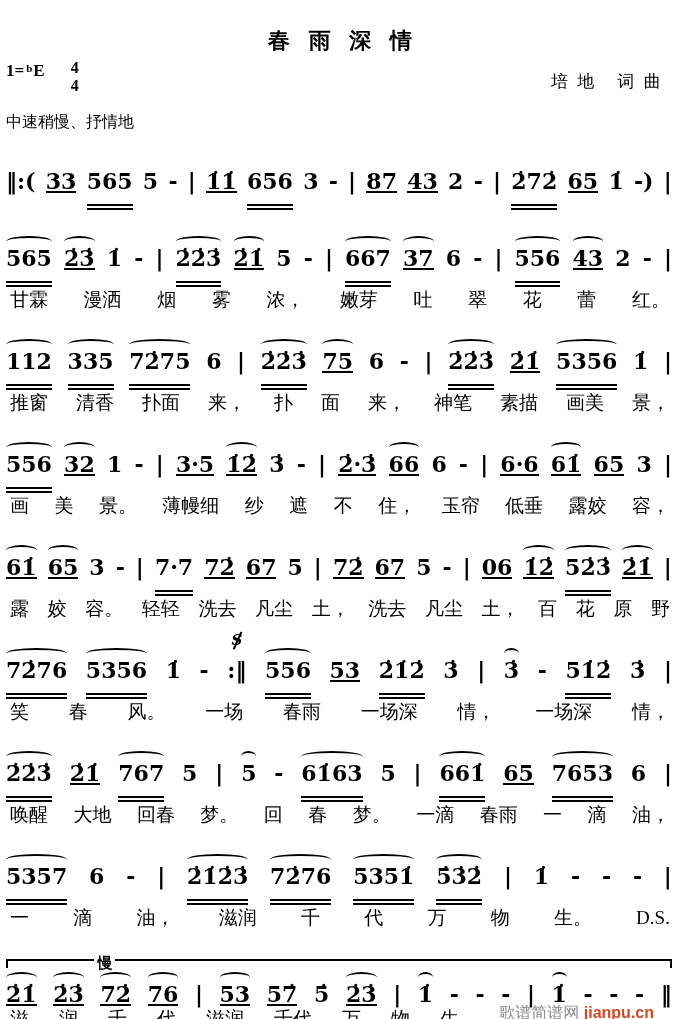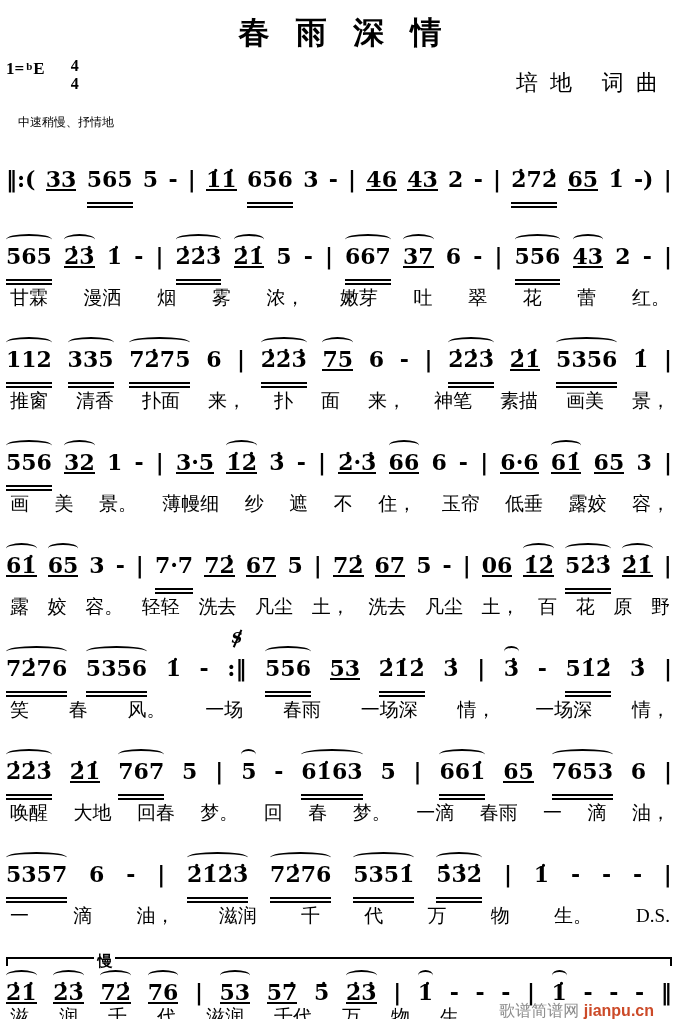--- a/index.html
+++ b/index.html
@@ -5,30 +5,30 @@
   html,body{margin:0;padding:0}
   body{
     width:682px;height:1019px;background:#ffffff;color:#000;
     font-family:"Liberation Serif","DejaVu Serif",serif;
     position:relative;overflow:hidden;
   }
   .page{padding:6px 8px 0 6px;position:relative}
 
   
   .title{
-    text-align:center;font-size:31px;font-weight:bold;
-    letter-spacing:0.85em;padding-left:0.85em;margin:6px 0 4px;
+    text-align:center;font-size:22px;font-weight:bold;
+    letter-spacing:0.85em;padding-left:0.85em;margin:20px 0 4px;
   }
   .keyrow{display:flex;justify-content:space-between;align-items:flex-start;margin-top:6px}
   .keysig{font-size:17px;font-weight:bold;display:flex;align-items:flex-start;line-height:1.1}
   .keysig sup{font-size:11px;font-weight:bold;margin:0 1px 0 2px}
   .timesig{display:inline-flex;flex-direction:column;align-items:center;margin-left:26px;
     font-size:16px;font-weight:bold;line-height:1.15;margin-top:-3px}
-  .composer{font-size:22px;letter-spacing:0.55em;margin:8px 4px 0 0}
-  .tempo{font-size:12px;margin:16px 0 0 12px}
+  .composer{font-size:17px;letter-spacing:0.55em;margin:8px 4px 0 0}
+  .tempo{font-size:16px;margin:16px 0 0 0}
 
   
   .system{margin-top:21px}
   .notes{
     display:flex;align-items:baseline;justify-content:space-between;
     font-family:"DejaVu Serif","Liberation Serif",serif;
     font-size:22px;font-weight:bold;line-height:1;
     padding:16px 2px 0 0;position:relative;
   }
   .tk{position:relative;white-space:nowrap}
@@ -91,21 +91,21 @@
           <span class="tk group u1"><span class="t">33</span></span>
           <span class="tk group u2"><span class="t">565</span></span>
           <span class="tk group"><span class="t">5</span></span>
           <span class="tk dash"><span class="t">-</span></span>
           <span class="tk bar"><span class="t">|</span></span>
           <span class="tk group u1"><span class="t">1̇1̇</span></span>
           <span class="tk group u2"><span class="t">656</span></span>
           <span class="tk group"><span class="t">3</span></span>
           <span class="tk dash"><span class="t">-</span></span>
           <span class="tk bar"><span class="t">|</span></span>
-          <span class="tk group u1"><span class="t">46</span></span>
+          <span class="tk group u1"><span class="t">87</span></span>
           <span class="tk group u1"><span class="t">43</span></span>
           <span class="tk group"><span class="t">2</span></span>
           <span class="tk dash"><span class="t">-</span></span>
           <span class="tk bar"><span class="t">|</span></span>
           <span class="tk group u2"><span class="t">2̇72̇</span></span>
           <span class="tk group u1"><span class="t">65</span></span>
           <span class="tk group"><span class="t">1̇</span></span>
           <span class="tk dash"><span class="t">-)</span></span>
           <span class="tk bar"><span class="t">|</span></span>
         </div>

